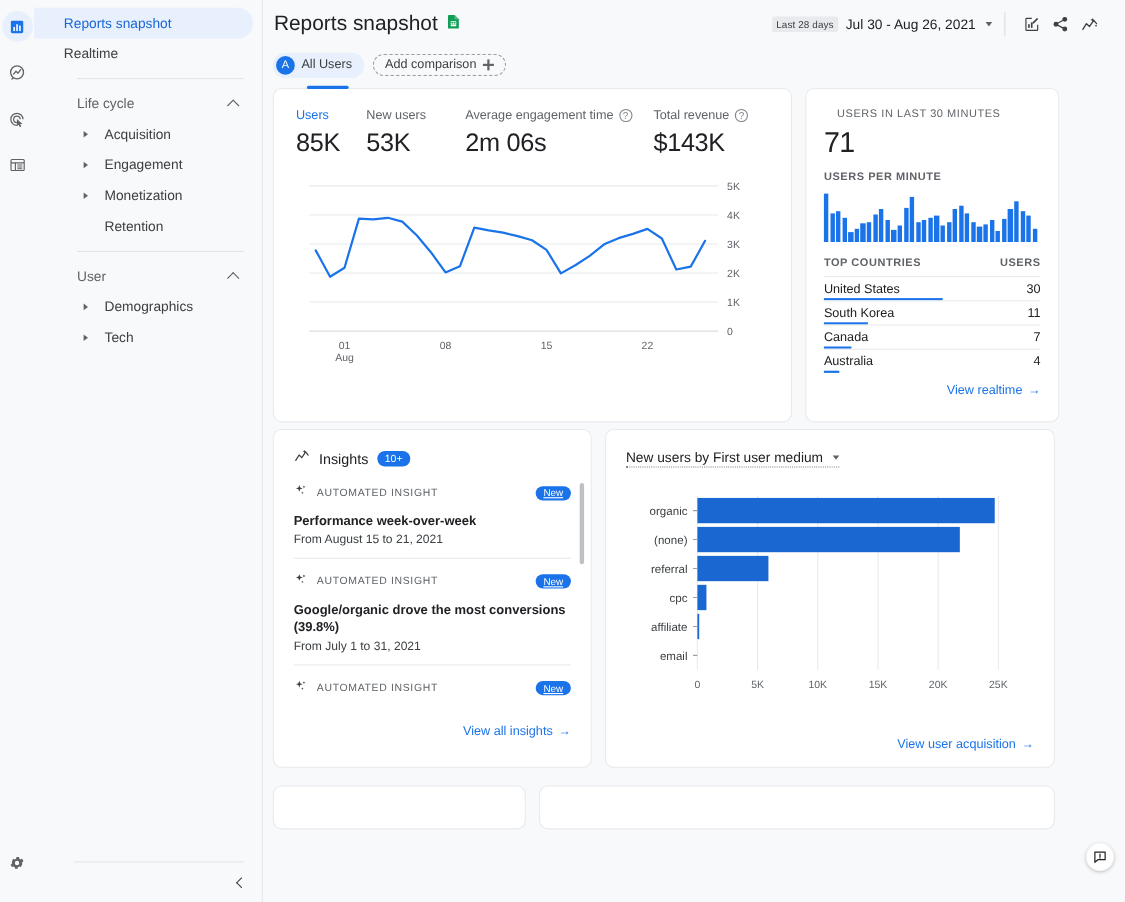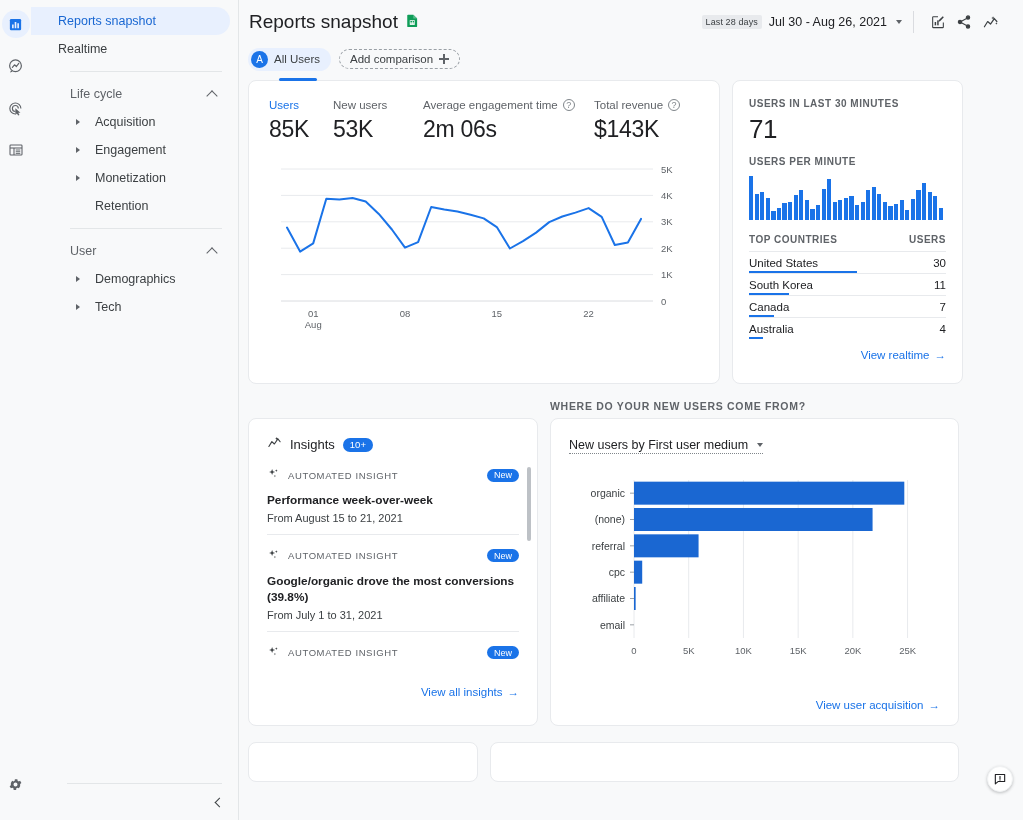--- a/index.html
+++ b/index.html
@@ -155,21 +155,21 @@
   .m-value { font-size: 23px; color: #202124; margin-top: 5px; letter-spacing: -.3px; }
   .help {
     width: 12px; height: 12px; border-radius: 50%;
     border: 1.1px solid #80868b; color: #80868b;
     font-size: 9px; line-height: 10px; text-align: center; cursor: pointer;
   }
   .linechart { margin-top: 18px; position: relative; height: 180px; }
 
   
   .rt-card { width: 231px; height: 304px; padding: 17px 16px 12px; }
-  .rt-label { font-size: 10px; letter-spacing: .5px; color: #5f6368; font-weight: bold; }
+  .rt-label { font-size: 10px; letter-spacing: .5px; color: #5f6368; font-weight: normal; margin-left: 12px; }
   .rt-big { font-size: 26px; color: #202124; margin: 5px 0 11px; letter-spacing: -.5px; }
   .upm-label { font-size: 10px; letter-spacing: .5px; color: #5f6368; font-weight: bold; }
   .upm-bars { height: 44px; display: flex; align-items: flex-end; gap: 1.4px; margin-top: 9px; }
   .upm-bar { width: 4.2px; background: #1a73e8; }
   .tc-head {
     display: flex; justify-content: space-between;
     font-size: 10px; letter-spacing: .5px; color: #5f6368; font-weight: bold;
     margin-top: 14px; padding-bottom: 6px;
   }
   .country-row {
@@ -196,21 +196,21 @@
     border-radius: 9px; padding: 1.5px 7px;
   }
   .ins-item { padding: 12px 0 10px; border-bottom: 1px solid #e8eaed; }
   .ins-top { display: flex; align-items: center; }
   .ins-kind {
     font-size: 9.5px; letter-spacing: .6px; color: #5f6368;
     margin-left: 8px; font-weight: normal;
   }
   .badge-new {
     margin-left: auto; background: #1a73e8; color: #fff;
-    font-size: 9px; border-radius: 8px; padding: 1.5px 7px;
+    font-size: 9px; border-radius: 8px; padding: 1.5px 7px; text-decoration: underline;
   }
   .ins-title2 { font-size: 11.8px; color: #202124; font-weight: bold; margin-top: 9px; line-height: 1.35; }
   .ins-sub { font-size: 11px; color: #3c4043; margin-top: 3px; }
   .ins-link { font-size: 11.5px; color: #1a73e8; text-align: right; cursor: pointer; margin-top: 14px;}
   .ins-scroll {
     position: absolute; right: 6px; top: 48px; width: 4px; height: 74px;
     background: #bdc1c6; border-radius: 3px;
   }
   .bar-card { width: 409px; height: 308px; padding: 16px 18px 12px; position: relative; }
   .bar-title {
@@ -513,24 +513,20 @@
                 <span>4</span>
                 <div class="country-bar" style="width: 7.33333%;"></div>
               </div>
             </div>
           <div class="rt-link">
             <span>View realtime</span><span class="arrow-r">→</span>
           </div>
         </div>
       </div>
 
-      <div style="display:flex; gap:12px; margin-top:16px;">
-        <div style="width:290px;"></div>
-        <div class="section-head">WHERE DO YOUR NEW USERS COME FROM?</div>
-      </div>
 
       <div class="row2" style="margin-top:6px;">
 
         <div class="card insights-card">
           <div class="ins-head">
             <span>
               <svg width="15" height="15" viewBox="0 0 24 24" fill="none" stroke="#3c4043" stroke-width="1.8" stroke-linecap="round" stroke-linejoin="round">
                 <polyline points="3,18.4 7.8,10.6 11.8,14.4 17.4,6.2 21,10.8"></polyline>
                 <path d="M15.6 3 L16.3 4.9 L18.2 5.6 L16.3 6.3 L15.6 8.2 L14.9 6.3 L13 5.6 L14.9 4.9 Z" fill="#3c4043" stroke="none"></path>
               </svg>

